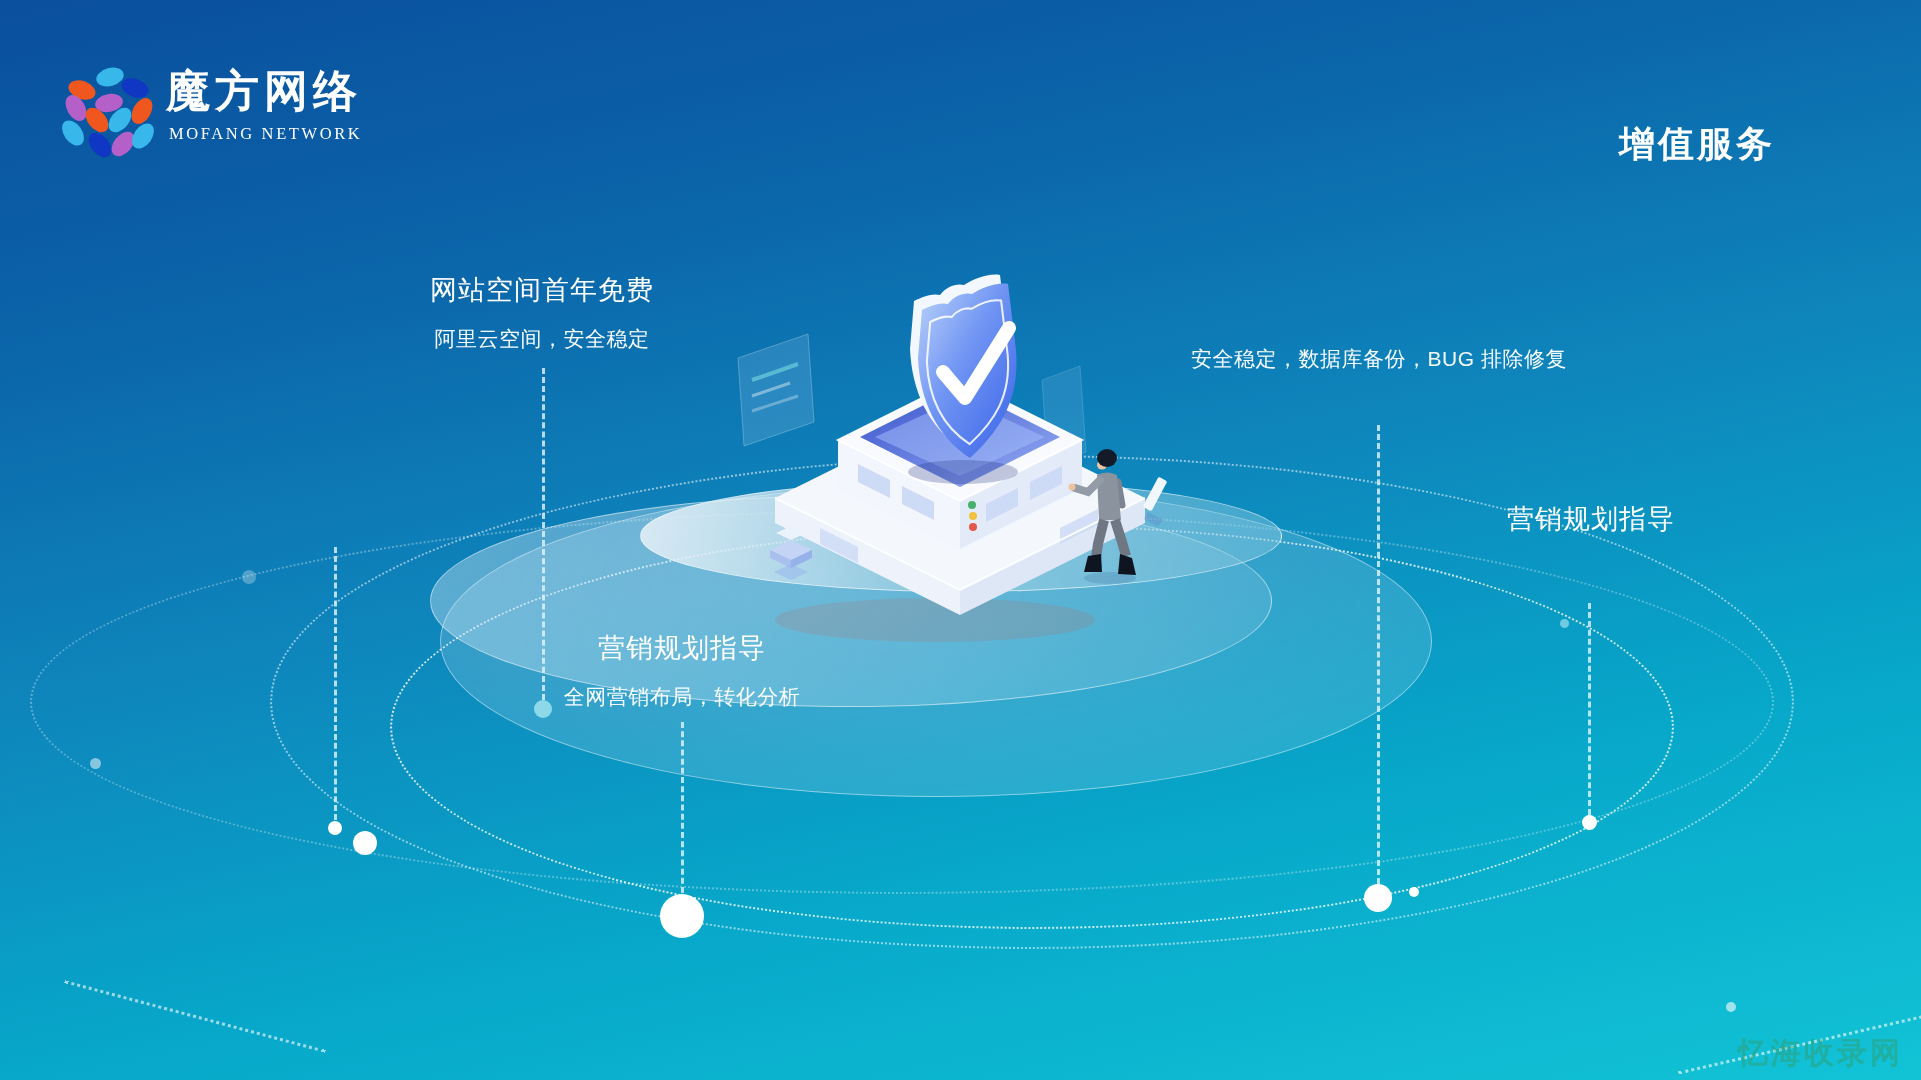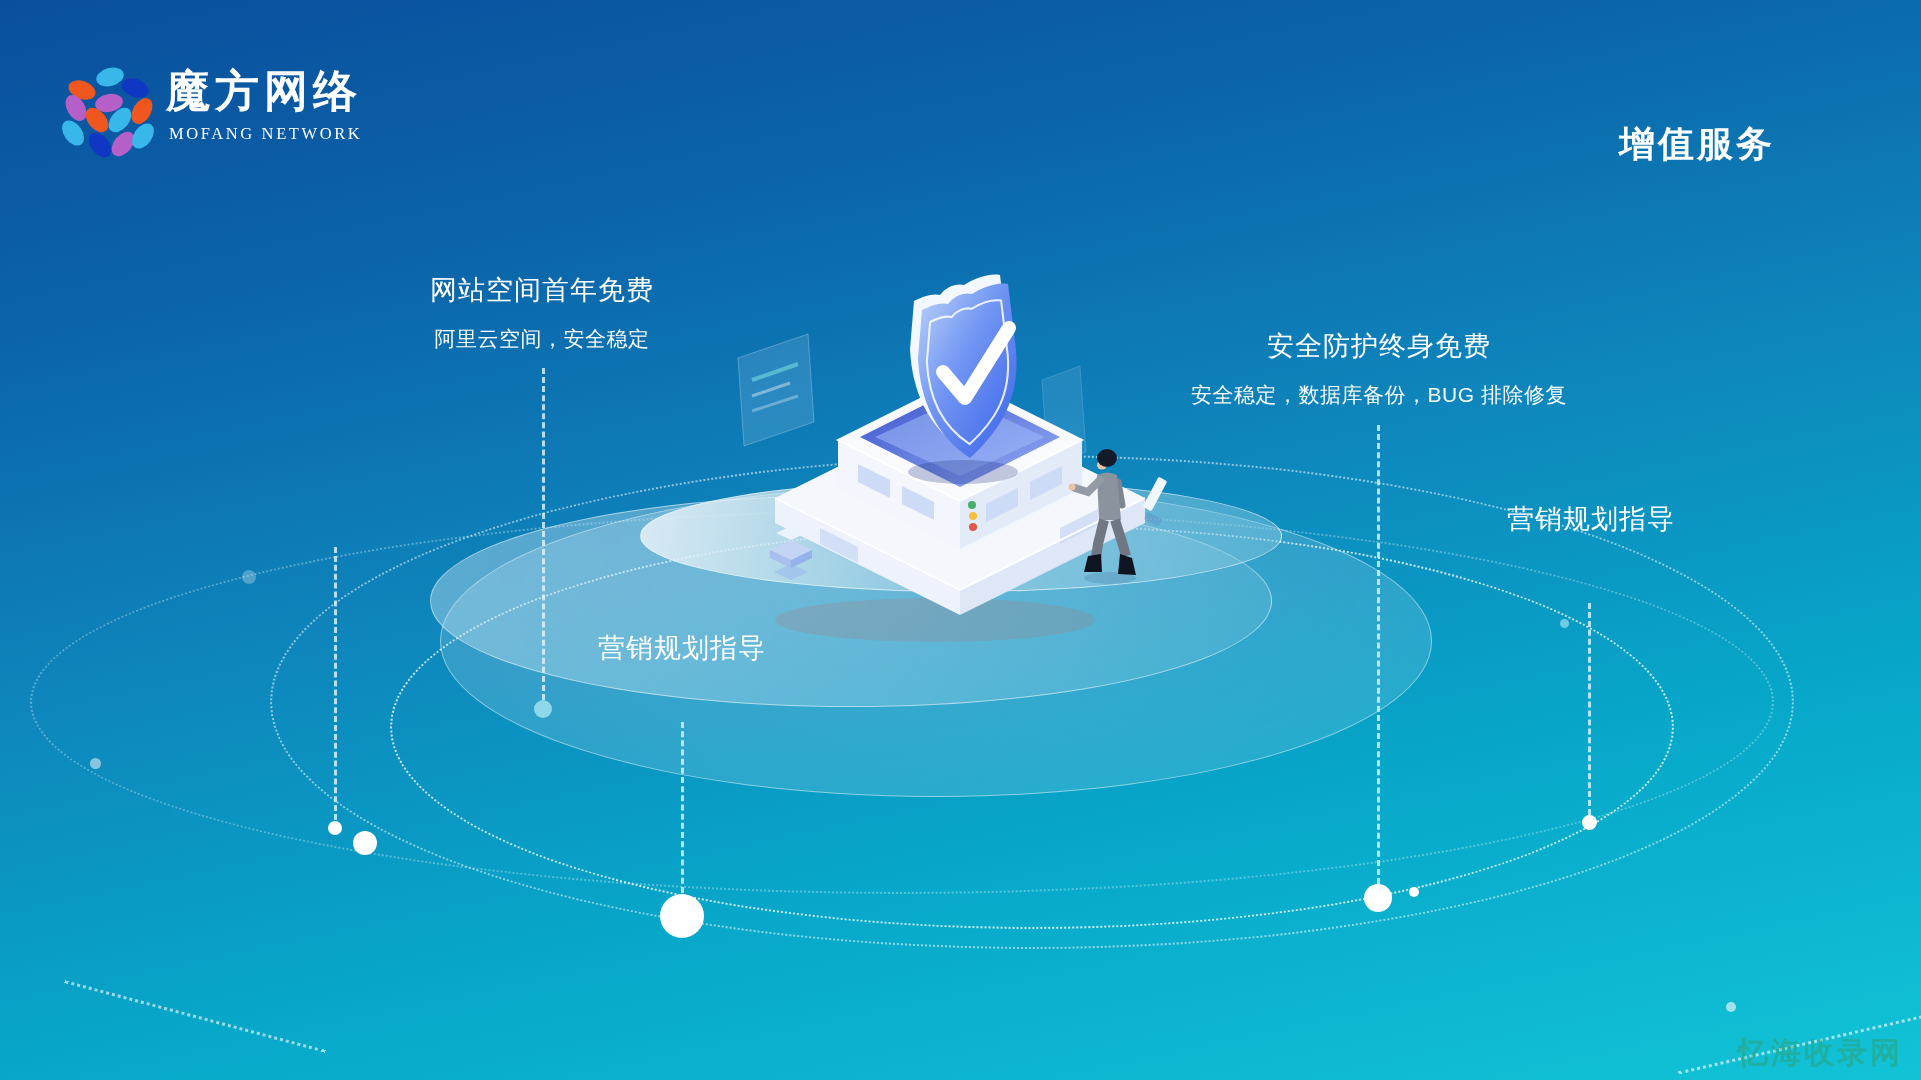--- a/index.html
+++ b/index.html
@@ -198,25 +198,25 @@
       <ellipse cx="442" cy="235" rx="5" ry="4.5" fill="#eec3a0"></ellipse>
       <ellipse cx="447" cy="228" rx="10" ry="9" fill="#131b29"></ellipse>
     </g>
   </svg>
 
   <div id="co-hosting" class="abs callout">
     <div class="co-title">网站空间首年免费</div>
     <div class="co-desc">阿里云空间，安全稳定</div>
   </div>
   <div id="co-security" class="abs callout">
-    <div class="co-title">安全防护终身免费</div>
     <div class="co-desc">安全稳定，数据库备份，BUG 排除修复</div>
   </div>
   <div id="co-marketing-r" class="abs callout">
     <div class="co-title">营销规划指导</div>
   </div>
   <div id="co-marketing-b" class="abs callout">
     <div class="co-title">营销规划指导</div>
+    <div class="co-desc">全网营销布局，转化分析</div>
   </div>
 
   <div id="watermark" class="abs">忆海收录网</div>
 
 </div>
 
 </body></html>

